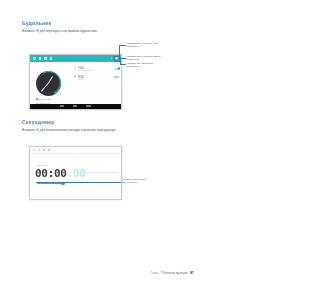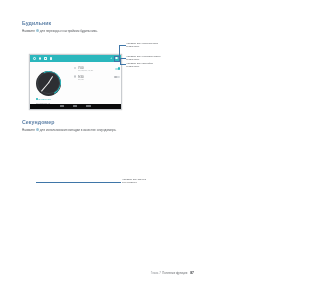--- a/index.html
+++ b/index.html
@@ -289,20 +289,41 @@
     <div>Нажмите для настройки</div>
     <div>будильника.</div>
   </div>
 
   <div class="sec-title" style="left:22px;top:119px;">Секундомер</div>
 
   <div class="sec-desc" style="left:22px;top:127.5px;">
     <span>Нажмите</span><span class="inline-ico"></span><span>для использования вкладки в качестве секундомера.</span>
   </div>
 
+  <div class="device dev-shadow" style="left:29px;top:146px;width:93px;height:54px;">
+
+    <div class="sw-appbar">
+      <span class="ico" style="left:3px;border-radius:50%;"></span>
+      <span class="ico" style="left:8px;border-radius:50%;"></span>
+      <span class="ico" style="left:13px;"></span>
+      <span class="ico" style="left:18px;"></span>
+    </div>
+
+    <div class="sw-label" style="left:6px;top:17px;">Секундомер</div>
+
+    <div class="sw-time" style="left:5px;top:20px;">
+      <span>00:00</span><span class="frac">.00</span>
+    </div>
+
+    <div class="sw-track" style="left:56px;top:25px;width:32px;"></div>
+
+    <div class="sw-bar" style="left:7px;top:35px;width:27px;">
+      <span class="knob"></span>
+    </div>
+  </div>
 
   <div class="lead-h" style="left:36px;top:181.5px;width:85px;"></div>
 
   <div class="callout" style="left:122px;top:178px;">
     <div>Нажмите для запуска</div>
     <div>секундомера.</div>
   </div>
 
   <div class="footer">
     <span class="chap">Глава 7</span><span>Полезные функции</span><span class="pg">87</span>

